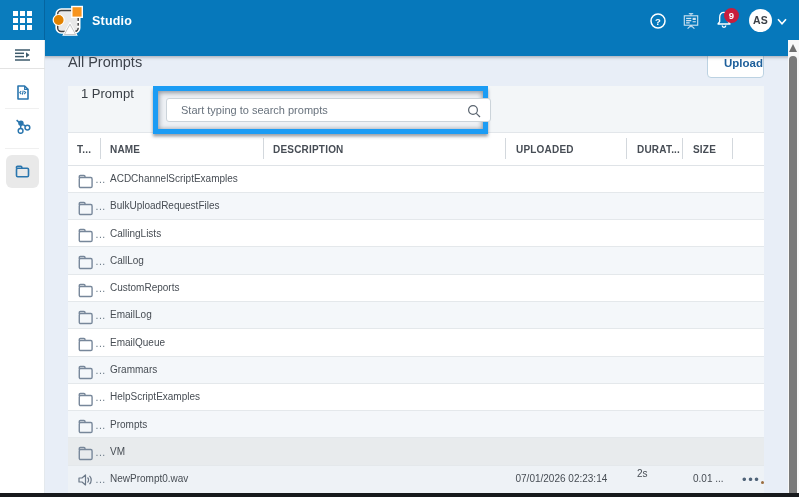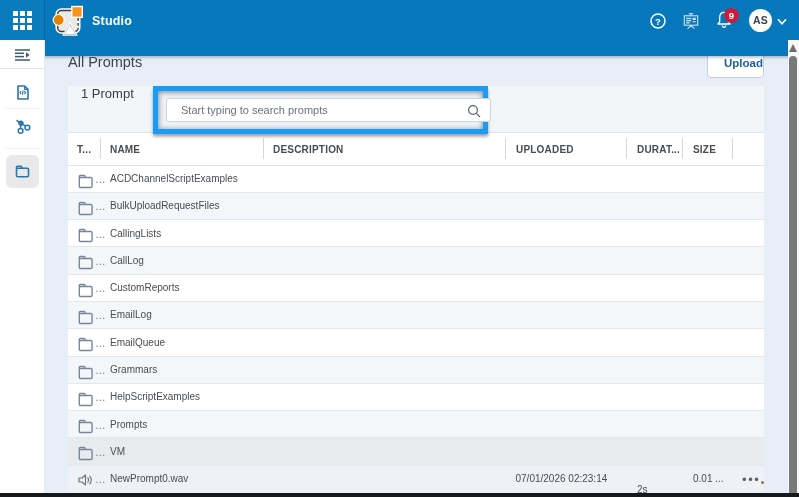--- a/index.html
+++ b/index.html
@@ -44,21 +44,21 @@
   .rows { position:absolute; left:0; top:79.5px; width:696px; }
   .row { position:relative; width:696px; height:27.3px; border-bottom:1px solid #e4e8eb; background:#ffffff; }
   .row.alt { background:#f4f7fa; }
   .row.vm { background:#e8ebed; }
   .row.last { background:#eef2f6; border-bottom:none; }
   .cell { position:absolute; top:7.5px; font-size:10px; color:#474d54; }
   .ficon { position:absolute; left:9.5px; top:8px; }
   .dots { position:absolute; left:27.5px; top:7.5px; font-size:10.5px; color:#6b7a87; letter-spacing:0.5px; }
   .name { left:42px; }
   .up { left:447.5px; top:7.5px; }
-  .dur { left:569px; top:18px; }
+  .dur { left:569px; top:2px; }
   .sz  { left:625px; top:7.5px; }
   .act { left:674px; top:6.5px; color:#4f6378; font-size:13px; letter-spacing:1.6px; }
 
   
   .anno { position:absolute; left:153px; top:85.5px; width:335px; height:48px; border:5px solid #1b9cf4; background:#eef1f5; box-shadow: inset 0 2px 5px rgba(90,100,112,.45), inset 2px 0 4px rgba(90,100,112,.25), inset -2px 0 4px rgba(90,100,112,.25), 0 2.5px 3px rgba(55,65,75,.5); }
   .sinput { position:absolute; left:8px; top:7px; width:325px; height:24px; background:#fff; border:1px solid #ccd4da; border-radius:3px; }
   .ph { position:absolute; left:14px; top:5px; font-size:11px; color:#68727d; }
   .mag { position:absolute; right:9px; top:5px; }
 
   

